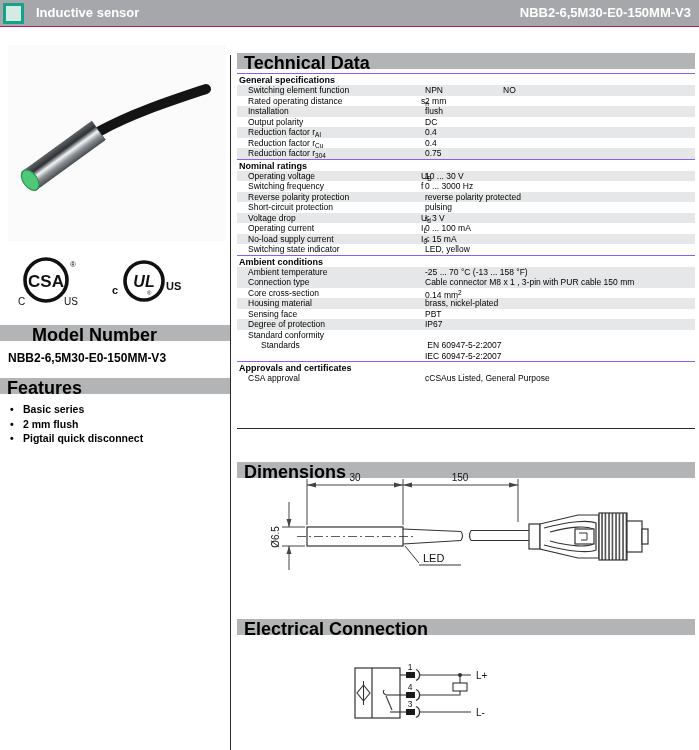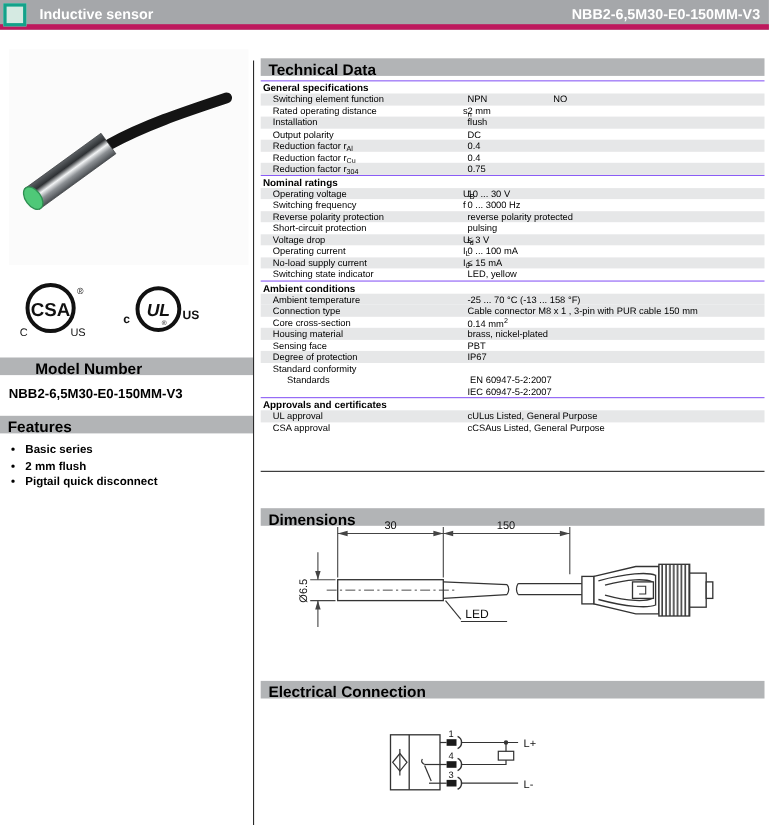--- a/index.html
+++ b/index.html
@@ -1,27 +1,27 @@
 <!DOCTYPE html>
 <html><head>
 <meta charset="utf-8">
 <style>
   * { margin:0; padding:0; box-sizing:border-box; }
   html,body { background:#fff; }
   body { font-family:"Liberation Sans", sans-serif; color:#000; }
   .page { position:relative; width:699px; height:750px; background:#fff; overflow:hidden; }
 
   
-  .topbar { position:absolute; left:0; top:0; width:699px; height:27px; background:#a5a7aa; border-bottom:5px solid #be185d; }
+  .topbar { position:absolute; left:0; top:0; width:699px; height:27px; background:#a5a7aa; border-bottom:1px solid #be185d; }
   .brand-square { position:absolute; left:3px; top:3px; width:21px; height:21px; background:#d5eae2; border:3px solid #13a28a; }
   .topbar-title { position:absolute; left:36px; top:5px; font-size:13px; font-weight:bold; color:#fff; }
   .topbar-model { position:absolute; right:8px; top:5px; font-size:13px; font-weight:bold; color:#fff; }
 
   
-  .bar { height:16px; line-height:20px; background:#b2b4b6; font-weight:bold; font-size:14px; padding-left:7px; }
+  .bar { height:16px; line-height:20px; background:#b2b4b6; font-weight:bold; font-size:18px; padding-left:7px; }
 
   
   .vdivider { position:absolute; left:230px; top:55px; width:1px; height:695px; background:#2a2a2a; }
   .photo { position:absolute; left:8px; top:45px; width:218px; height:196px; background:#fcfcfc; }
   .logos { position:absolute; left:12px; top:254px; width:214px; height:56px; display:flex; align-items:center; gap:20px; }
   .bar-model { position:absolute; left:0; top:325px; width:230px;padding-left:32px; }
   .model-value { position:absolute; left:8px; top:351px; font-size:12px; font-weight:bold; }
   .bar-features { position:absolute; left:0; top:378px; width:230px; }
   #features-list { position:absolute; left:10px; top:402px; list-style:none; }
   #features-list li { font-size:10.5px; font-weight:bold; line-height:14.5px; padding-left:13px; position:relative; }
@@ -209,24 +209,20 @@
       </div>
       <div class="spec-row">
         <span class="cell label">Standard conformity</span>
       </div>
       <div class="spec-row tall">
         <span class="cell label indent2">Standards</span>
         <span class="cell value">EN 60947-5-2:2007
 IEC 60947-5-2:2007</span>
       </div>
       <div class="sec-header">Approvals and certificates</div>
-      <div class="spec-row shaded">
-        <span class="cell label">UL approval</span>
-        <span class="cell value">cULus Listed, General Purpose</span>
-      </div>
       <div class="spec-row">
         <span class="cell label">CSA approval</span>
         <span class="cell value">cCSAus Listed, General Purpose</span>
       </div>
     </div>
   <div class="table-endline"></div>
 
   <div class="bar rightcol-bar bar-dims">Dimensions</div>
 
   <svg class="dims-svg" width="458" height="140" viewBox="0 0 458 140">

